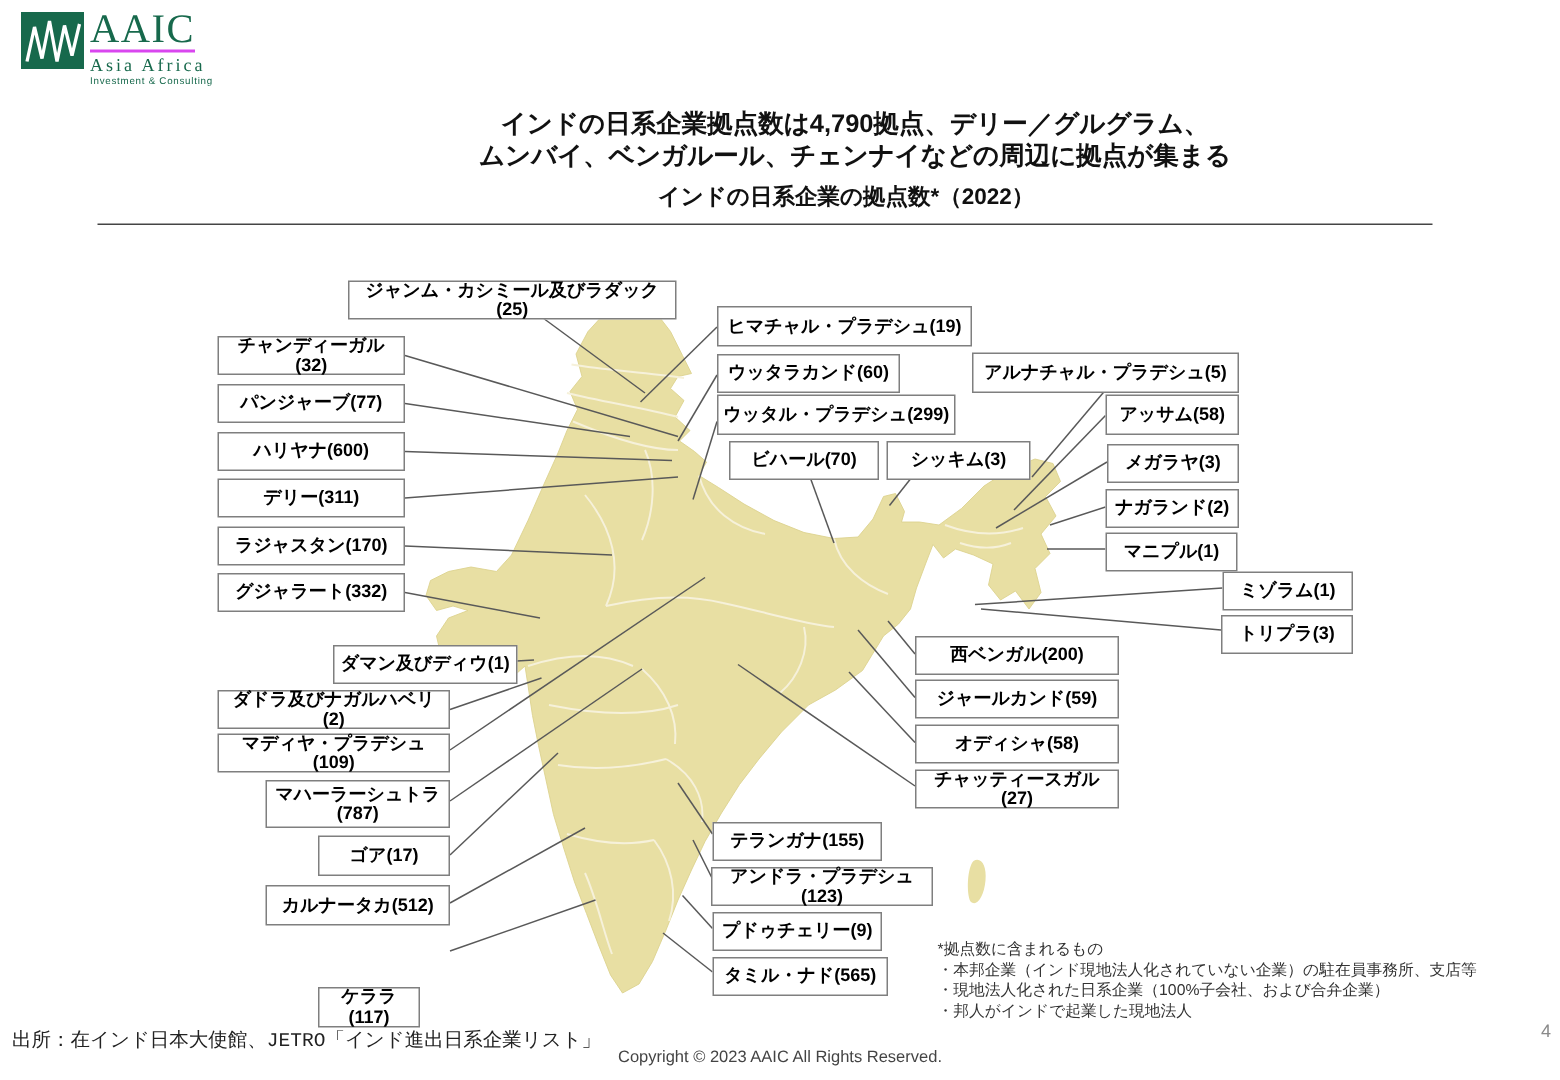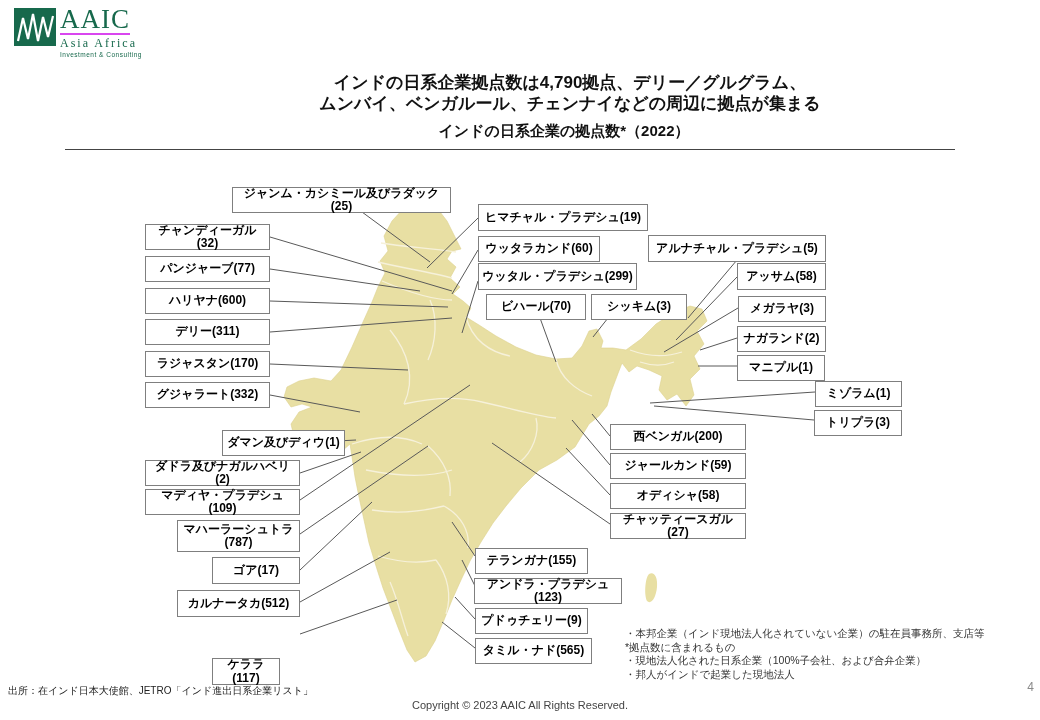--- a/index.html
+++ b/index.html
@@ -24,21 +24,21 @@
   
   #map-svg{left:0;top:0;width:1040px;height:720px;}
   .sbox{
     position:absolute;background:#ffffff;border:1px solid #7f7f7f;
     display:flex;align-items:center;justify-content:center;text-align:center;
     font-size:12px;font-weight:600;line-height:1.12;color:#000;
     padding:12px 2px;box-sizing:border-box;white-space:pre-line;
   }
   
   #footnote{left:625px;top:627px;width:410px;font-size:10.5px;line-height:1.3;color:#333;}
-  #source{left:8px;top:684px;font-size:10px;color:#222;}
+  #source{left:8px;top:684px;font-size:13px;color:#222;font-family:Liberation Mono, monospace;}
   #copyright{left:0;top:699px;width:1040px;text-align:center;font-size:11px;color:#444;}
   #page-number{left:1014px;top:680px;width:20px;text-align:right;font-size:12px;color:#8a8a8a;}
 </style>
 </head>
 <body>
 
 <div class="abs" id="logo-box">
   <svg width="42" height="38" viewBox="0 0 42 38">
     <polyline points="4,33 9,10 14,31 19,6 24,33 29,9 34,29 39,8" fill="none" stroke="#ffffff" stroke-width="2.2" stroke-linejoin="miter"></polyline>
   </svg>
@@ -169,21 +169,21 @@
 <div class="sbox" style="left:610px;top:424px;width:136px;height:25px;">西ベンガル(200)</div>
 <div class="sbox" style="left:610px;top:453px;width:136px;height:25px;">ジャールカンド(59)</div>
 <div class="sbox" style="left:610px;top:483px;width:136px;height:26px;">オディシャ(58)</div>
 <div class="sbox" style="left:610px;top:513px;width:136px;height:26px;">チャッティースガル(27)</div>
 <div class="sbox" style="left:475px;top:548px;width:113px;height:25px;">テランガナ(155)</div>
 <div class="sbox" style="left:474px;top:578px;width:148px;height:25px;">アンドラ・プラデシュ(123)</div>
 <div class="sbox" style="left:475px;top:608px;width:113px;height:26px;">プドゥチェリー(9)</div>
 <div class="sbox" style="left:475px;top:638px;width:117px;height:26px;">タミル・ナド(565)</div>
 
 <div class="abs" id="footnote">
+  <div>*拠点数に含まれるもの</div>
   <div>・本邦企業（インド現地法人化されていない企業）の駐在員事務所、支店等</div>
-  <div>*拠点数に含まれるもの</div>
   <div>・現地法人化された日系企業（100%子会社、および合弁企業）</div>
   <div>・邦人がインドで起業した現地法人</div>
 </div>
 
 <div class="abs" id="source">出所：在インド日本大使館、JETRO「インド進出日系企業リスト」</div>
 <div class="abs" id="copyright">Copyright © 2023 AAIC All Rights Reserved.</div>
 <div class="abs" id="page-number">4</div>
 
 </body></html>

